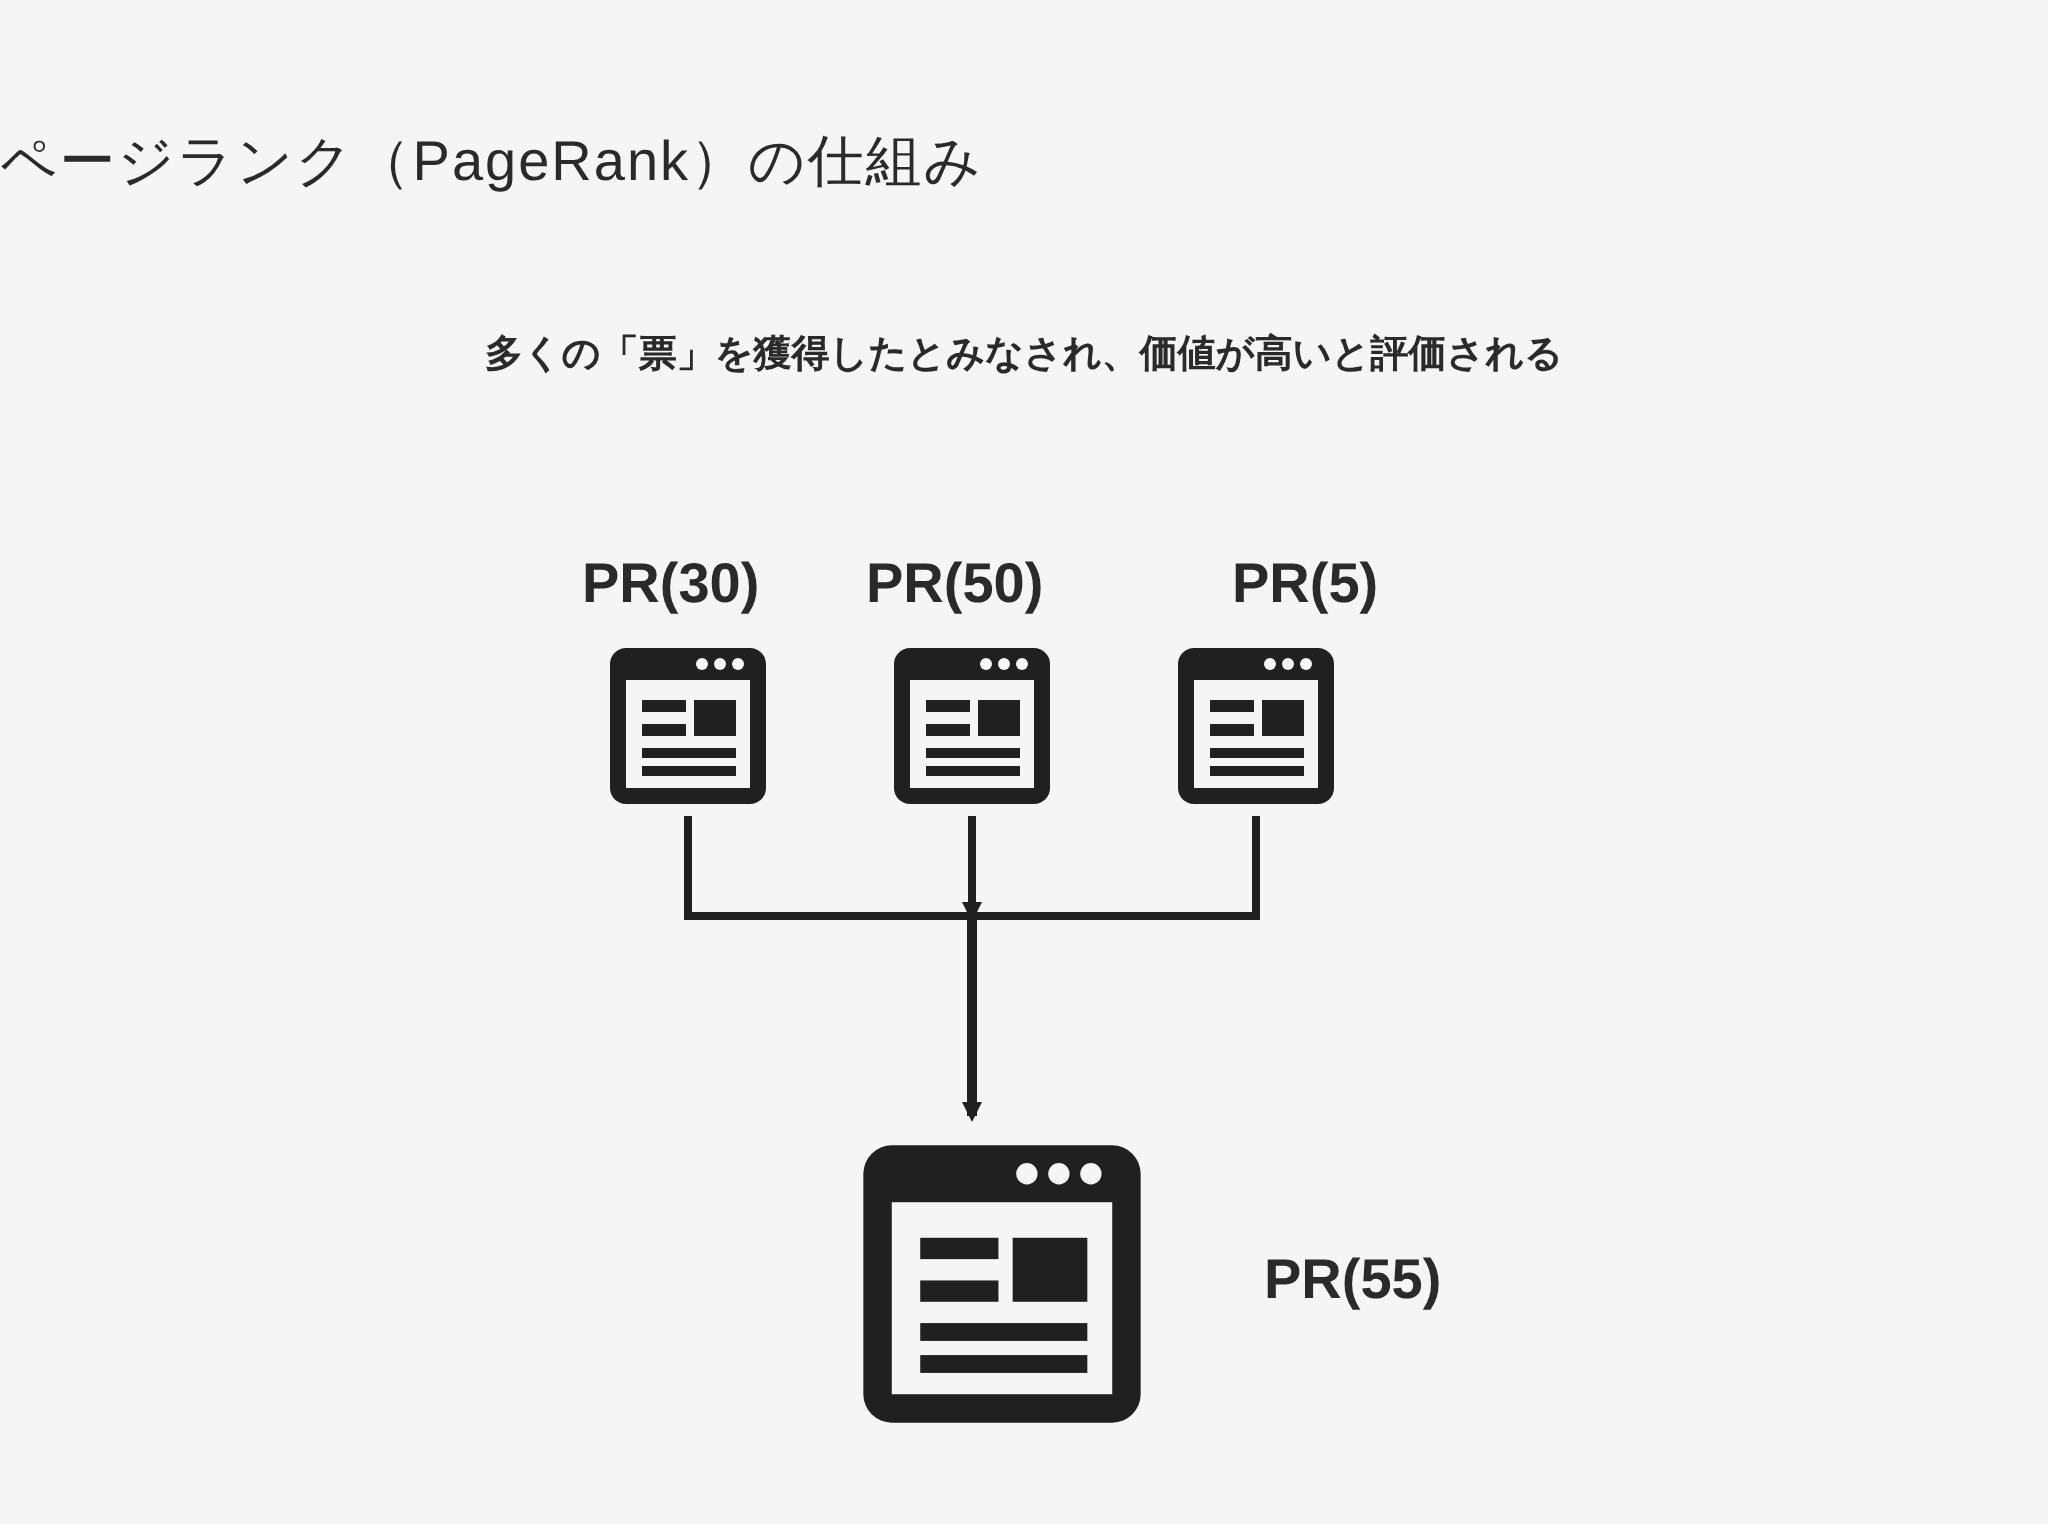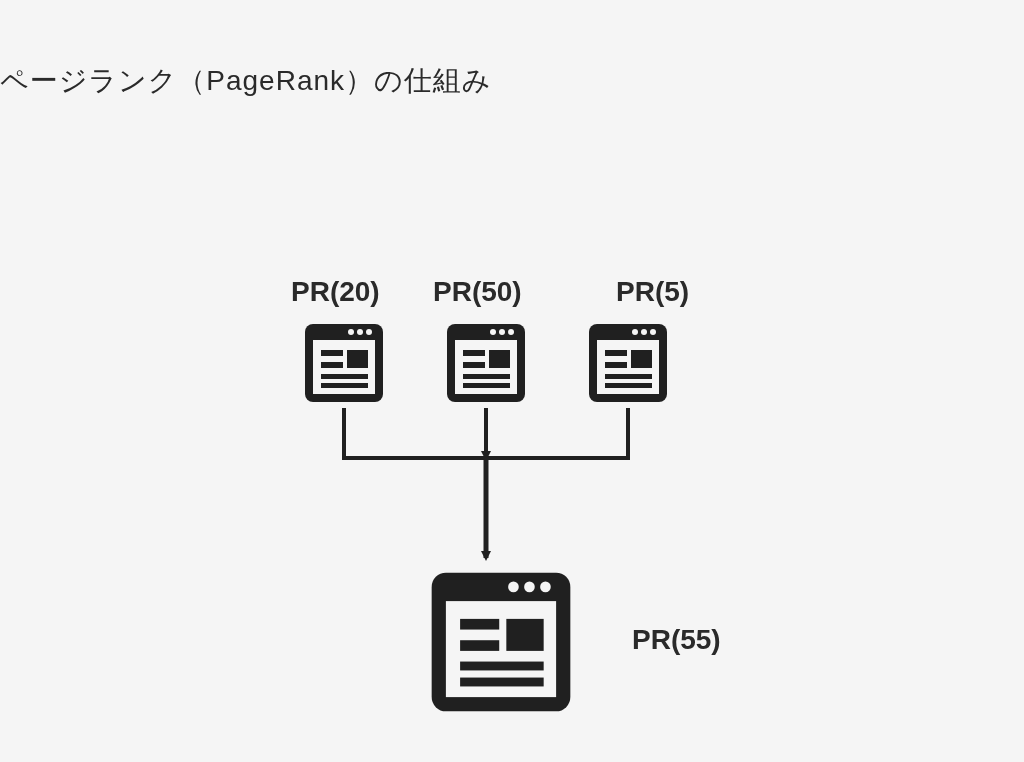--- a/index.html
+++ b/index.html
@@ -9,23 +9,24 @@
   .browser{position:absolute}
   svg{display:block}
   .arrows{position:absolute;left:0;top:0}
 </style>
 </head>
 <body>
 
 <div class="title">ページランク（PageRank）の仕組み</div>
 
 <div class="desc">
+  <div>多くの「票」を獲得したとみなされ、価値が高いと評価される</div>
 </div>
 
-<div class="pr" style="left:291px;top:276px">PR(20)</div>
+<div class="pr" style="left:291px;top:276px">PR(30)</div>
 <div class="pr" style="left:433px;top:276px">PR(50)</div>
 <div class="pr" style="left:616px;top:276px">PR(5)</div>
 <div class="pr" style="left:632px;top:624px">PR(55)</div>
 
 <div class="browser" style="left:299px;top:318px">
   <svg width="90" height="90" viewBox="0 0 90 90">
     <rect x="6" y="6" width="78" height="78" rx="8" fill="#202020"></rect>
     <rect x="14" y="22" width="62" height="54" fill="#f5f5f5"></rect>
     <circle cx="52" cy="14" r="3" fill="#f5f5f5"></circle>
       <circle cx="61" cy="14" r="3" fill="#f5f5f5"></circle>

